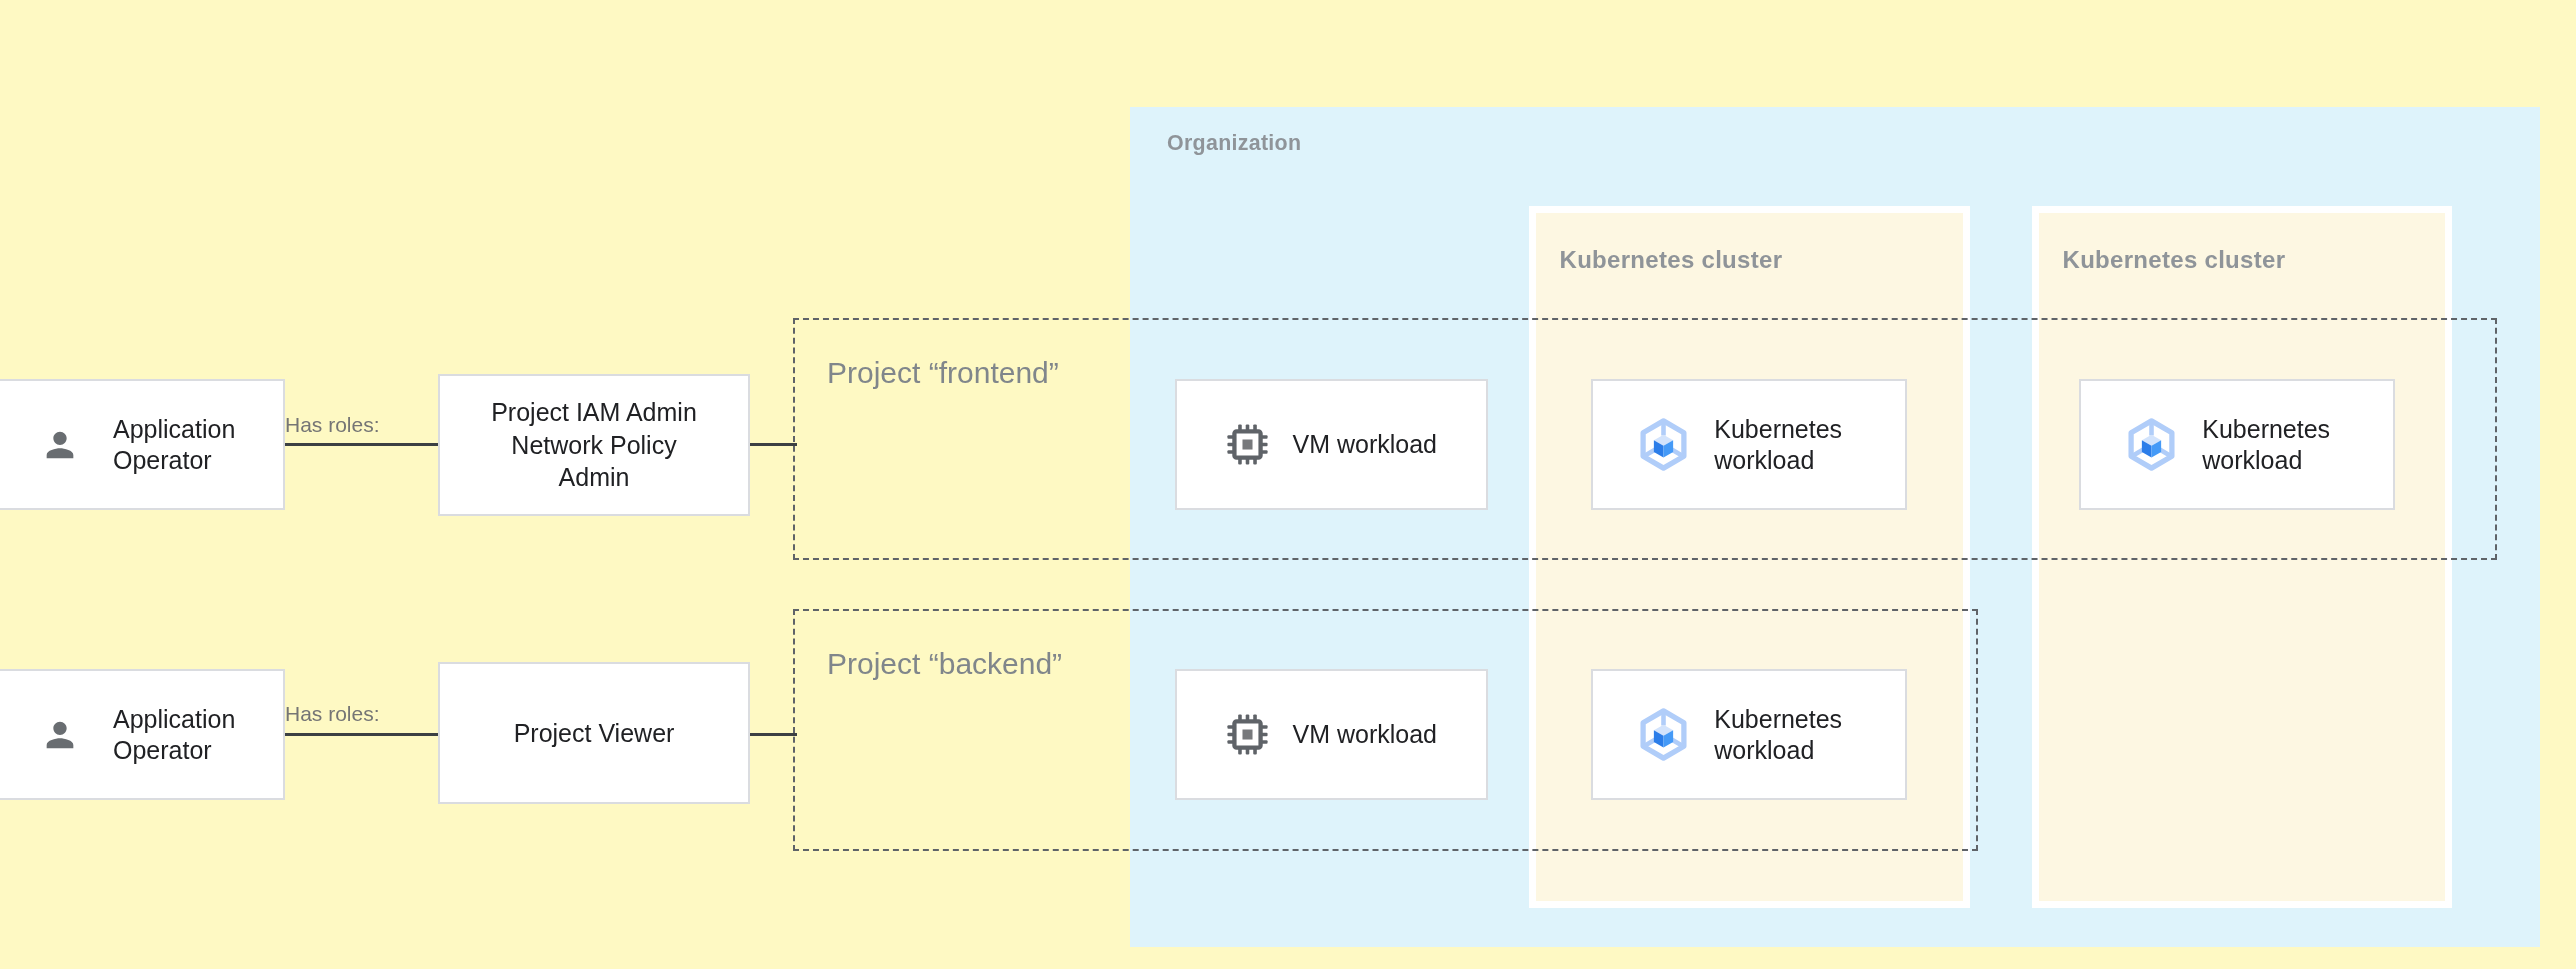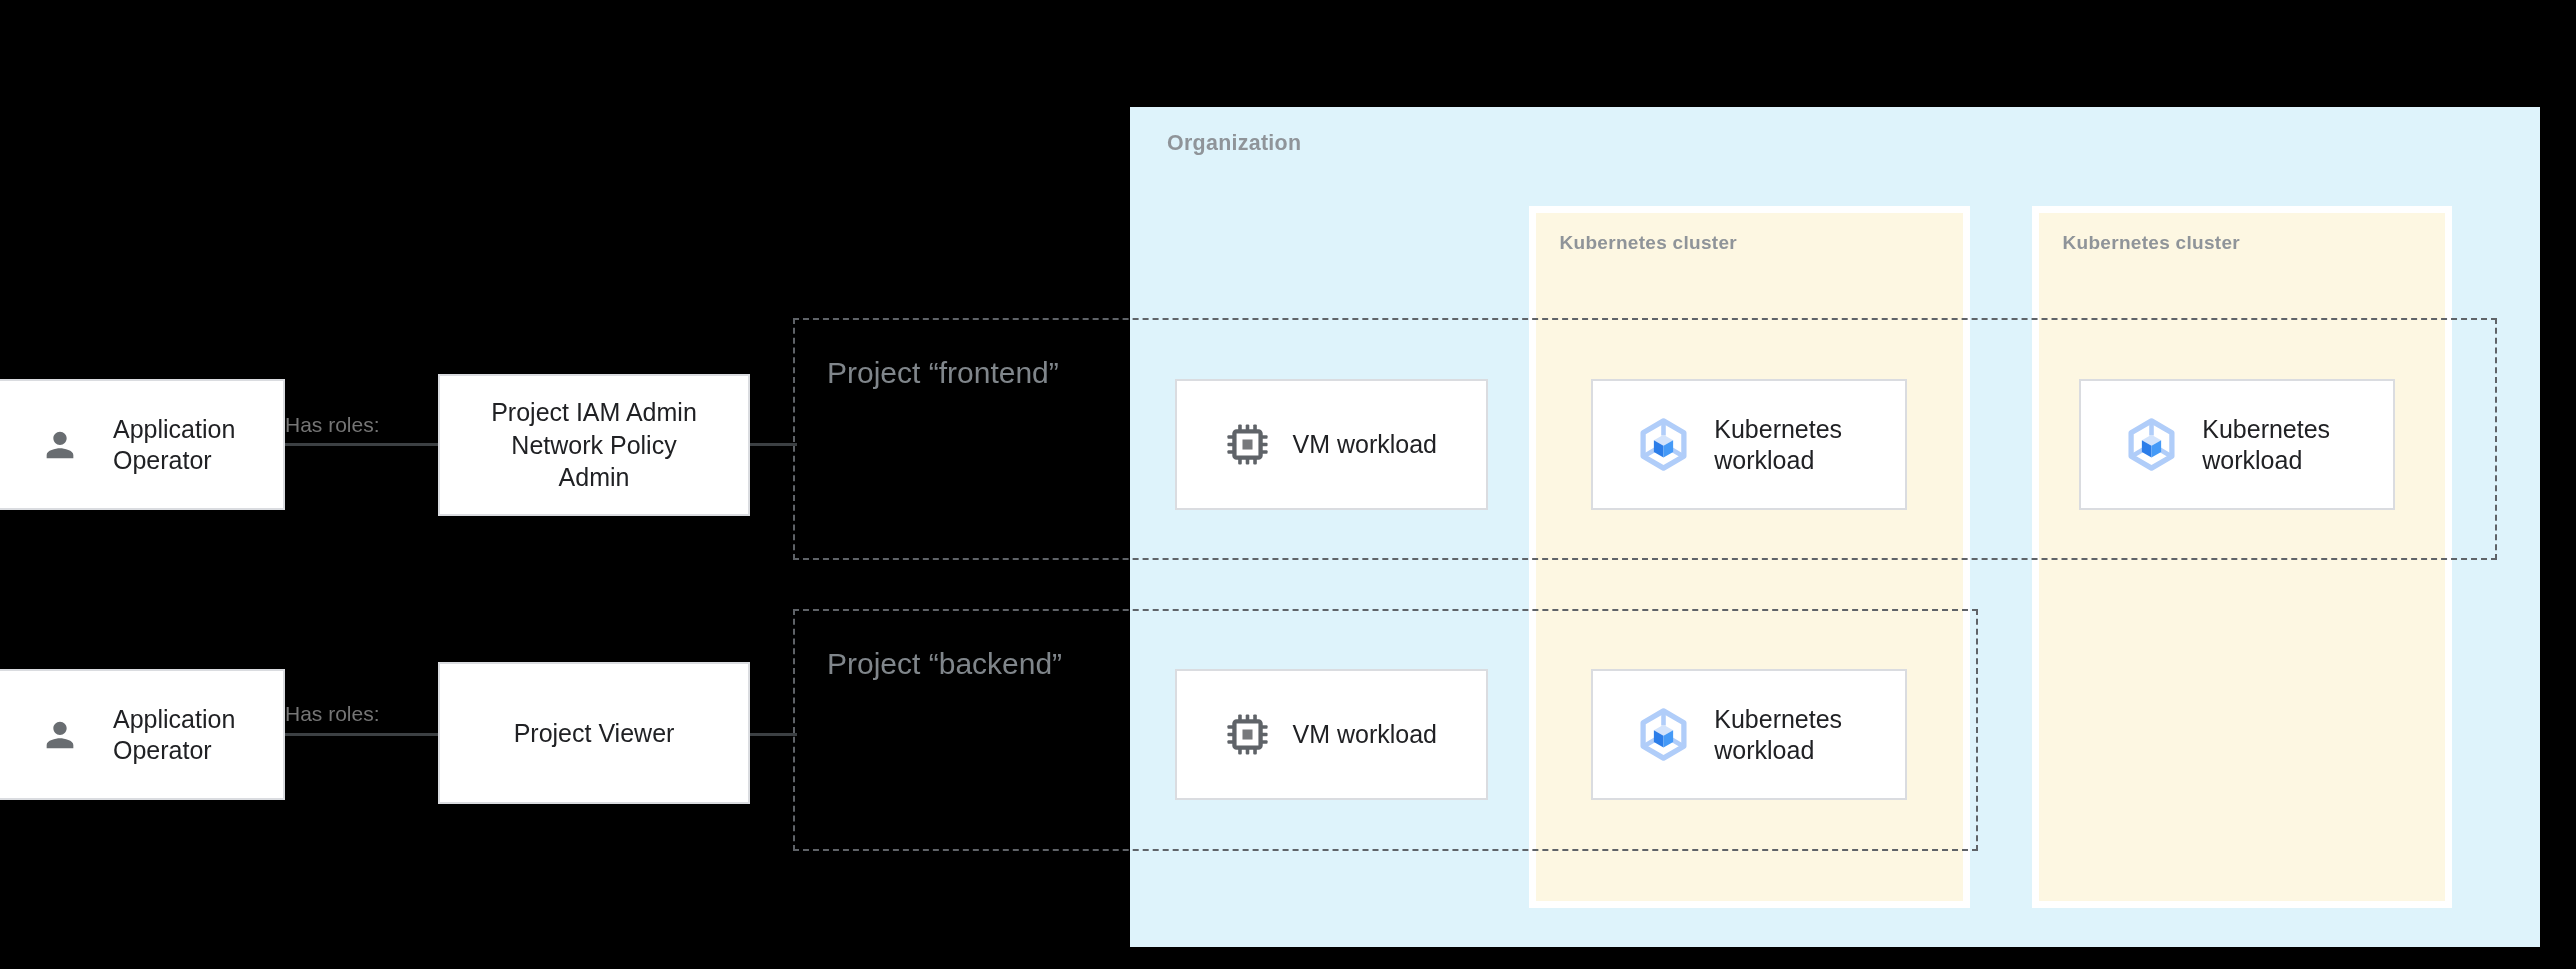--- a/index.html
+++ b/index.html
@@ -1,39 +1,39 @@
 <!DOCTYPE html>
 <html style="--organization-fill: #def3fb; --cluster-fill: #fdf7e2; --cluster-stroke: #ffffff; --box-border: #dadce0; --dashed-border: #5f6368; --connector: #3c4043; --section-label: #8f9499; --project-label: #80868b; --edge-label: #757575; --text: #202124; --icon-gray: #696d71; --gke-ring: #b0cdf9; --gke-left: #2b7de9; --gke-right: #459af7; --gke-top: #d2e3fc;font-size:11px"><head>
 <meta charset="utf-8">
 <style>
   html,body{margin:0;padding:0;background:#fff;}
   .canvas{
-    position:relative;width:2576px;height:970px;background:#000000;overflow:hidden;
+    position:relative;width:2576px;height:970px;background:#fef9c3;overflow:hidden;
     font-family:"Liberation Sans",sans-serif;color:var(--text,#202124);
   }
   
   .org{
     position:absolute;left:1130px;top:107px;width:1410px;height:840px;
     background:var(--organization-fill,#def3fb);
   }
   .org-label{
     position:absolute;left:37px;top:23.5px;
     font-size:21.4px;font-weight:bold;letter-spacing:0.3px;
     color:var(--section-label,#8f9499);
   }
   .cluster{
     position:absolute;box-sizing:border-box;
     background:var(--cluster-fill,#fdf7e2);
     border:7px solid var(--cluster-stroke,#ffffff);
   }
   .cluster-1{left:1529px;top:206px;width:441px;height:702px;}
   .cluster-2{left:2032px;top:206px;width:420px;height:702px;}
   .cluster-label{
-    position:absolute;left:23.5px;top:19px;
-    font-size:19px;font-weight:bold;letter-spacing:0.3px;
+    position:absolute;left:23.5px;top:33px;
+    font-size:24px;font-weight:bold;letter-spacing:0.3px;
     color:var(--section-label,#8f9499);
   }
   
   .project-box{
     position:absolute;box-sizing:border-box;
     border:2.8px dashed var(--dashed-border,#5f6368);
   }
   .project-frontend{left:793px;top:318px;width:1704px;height:242px;}
   .project-backend{left:793px;top:609px;width:1185px;height:242px;}
   .project-label{

